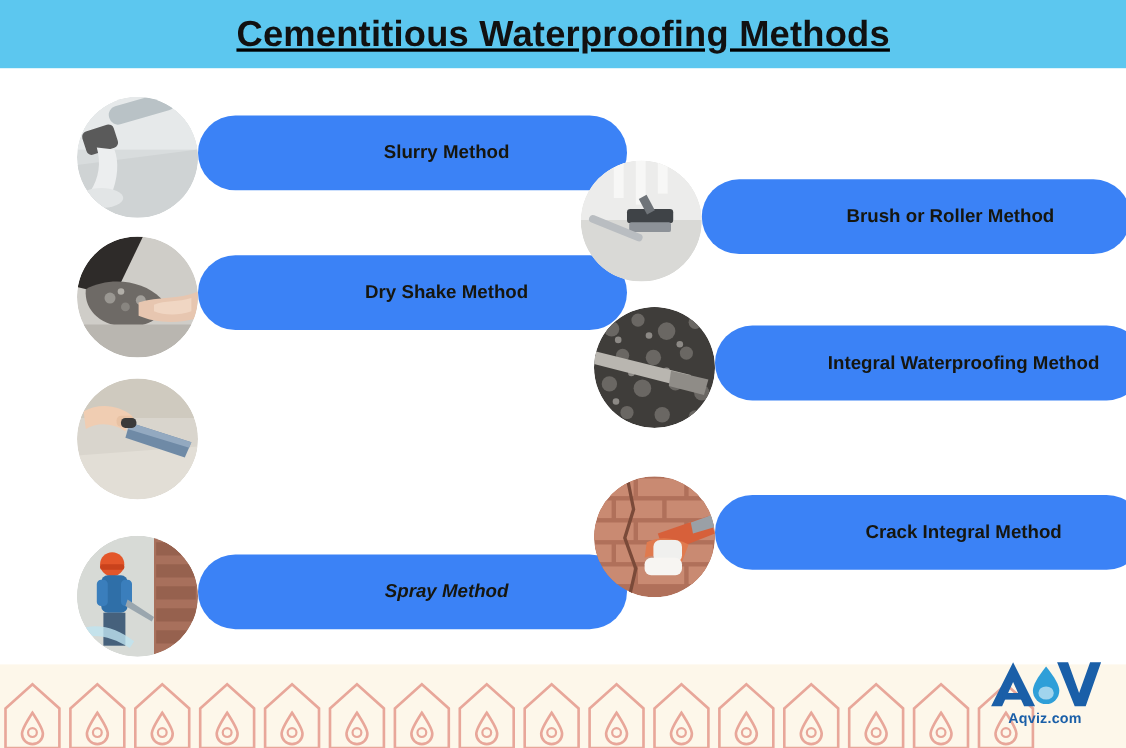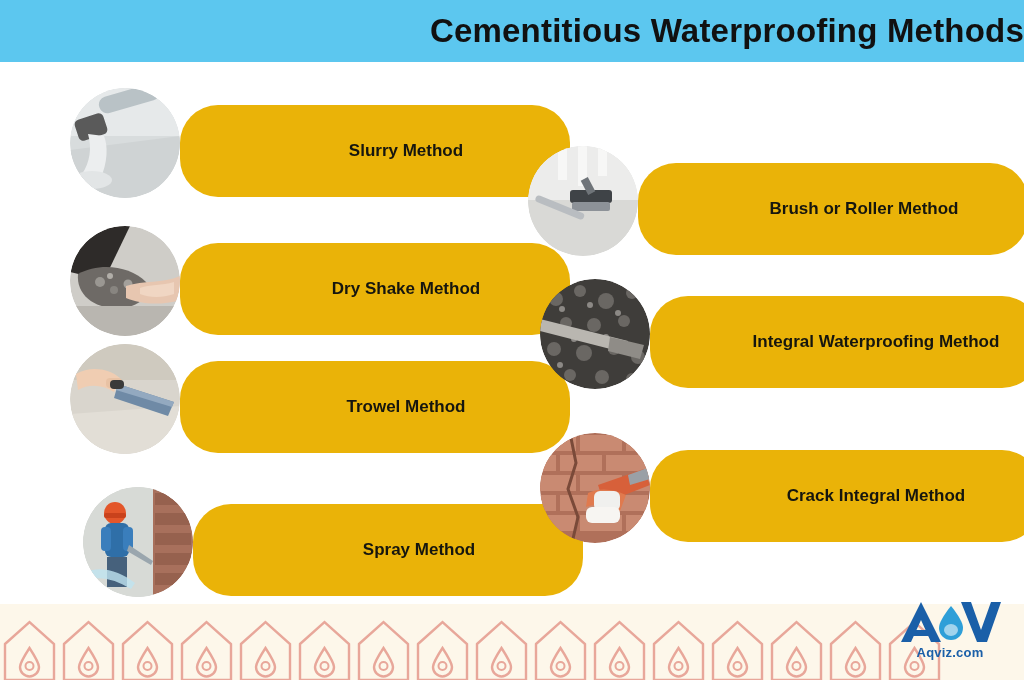--- a/index.html
+++ b/index.html
@@ -17,21 +17,22 @@
 
   
   .header {
     position: absolute;
     left: 0; top: 0;
     width: 1024px;
     height: 62px;
     background: #5cc7ef;
     display: flex;
     align-items: center;
-    justify-content: flex-end;
+    justify-content: center;
+    text-decoration: underline;
   }
   .header-title {
     font-size: 33px;
     font-weight: bold;
     color: #111111;
     letter-spacing: 0.2px;
     white-space: nowrap;
   }
 
   
@@ -54,23 +55,23 @@
   .item {
     position: absolute;
     height: 110px;
     display: flex;
     align-items: center;
   }
   .pill {
     position: absolute;
     left: 110px;
     top: 17px;
-    height: 92px;
+    height: 68px;
     border-radius: 38px;
-    background: #eab308;
+    background: #3b82f6;
     display: flex;
     align-items: center;
     justify-content: center;
     box-sizing: border-box;
     padding-left: 80px;
     padding-right: 18px;
   }
   .pill-label {
     font-size: 17px;
     font-weight: bold;
@@ -167,21 +168,21 @@
             <path d="M0 62 L110 48 L110 110 L0 110 Z" fill="#cfd3d4"></path>
             <rect x="28" y="2" width="62" height="17" rx="8" fill="#b9c2c6" transform="rotate(-16 59 10)"></rect>
             <rect x="6" y="28" width="30" height="22" rx="5" fill="#5a5a5a" transform="rotate(-18 21 39)"></rect>
             <path d="M18 46 C22 60 20 74 12 86 L30 92 C38 74 38 58 34 48 Z" fill="#eceeef"></path>
             <ellipse cx="22" cy="92" rx="20" ry="9" fill="#e2e5e6"></ellipse>
           </g>
         </svg>
       </div>
     </div>
 
-    <div class="item" style="left:60px; top:164px; width:440px;">
+    <div class="item" style="left:60px; top:153px; width:440px;">
       <div class="pill left-pill">
         <span class="pill-label">Dry Shake Method</span>
       </div>
       <div class="thumb">
         <svg width="110" height="110" viewBox="0 0 110 110">
           <defs>
               <clipPath id="c2">
                 <circle cx="55" cy="55" r="55"></circle>
               </clipPath>
             </defs>
@@ -195,23 +196,20 @@
             <circle cx="40" cy="50" r="3" fill="#b1aea8"></circle>
             <path d="M56 60 C74 54 92 58 110 50 L110 74 C90 80 70 78 56 72 Z" fill="#e7c6b0"></path>
             <path d="M70 62 C80 58 92 60 104 56 L104 68 C92 72 80 72 70 68 Z" fill="#f0d6c3"></path>
             <rect x="0" y="80" width="110" height="30" fill="#b9b6b0"></rect>
           </g>
         </svg>
       </div>
     </div>
 
     <div class="item" style="left:60px; top:282px; width:440px;">
-      <div class="pill left-pill">
-        <span class="pill-label">Trowel Method</span>
-      </div>
       <div class="thumb">
         <svg width="110" height="110" viewBox="0 0 110 110">
           <defs>
               <clipPath id="c3">
                 <circle cx="55" cy="55" r="55"></circle>
               </clipPath>
             </defs>
           <g clip-path="url(#c3)">
             <rect width="110" height="110" fill="#d9d5cd"></rect>
             <rect x="0" y="0" width="110" height="36" fill="#cfcabf"></rect>
@@ -219,21 +217,21 @@
             <path d="M6 30 C20 22 38 24 50 34 L44 48 C32 40 18 40 8 46 Z" fill="#f0cdb2"></path>
             <rect x="36" y="34" width="16" height="10" rx="4" fill="#e8c2a4"></rect>
             <path d="M48 40 L104 58 L98 72 L44 54 Z" fill="#6f8aa6"></path>
             <path d="M48 40 L104 58 L102 63 L46 46 Z" fill="#93a9c0"></path>
             <rect x="40" y="36" width="14" height="9" rx="4" fill="#3a3a3a"></rect>
           </g>
         </svg>
       </div>
     </div>
 
-    <div class="item" style="left:73px; top:425px; width:440px;">
+    <div class="item" style="left:60px; top:425px; width:440px;font-style:italic;">
       <div class="pill left-pill">
         <span class="pill-label">Spray Method</span>
       </div>
       <div class="thumb">
         <svg width="110" height="110" viewBox="0 0 110 110">
           <defs>
               <clipPath id="c4">
                 <circle cx="55" cy="55" r="55"></circle>
               </clipPath>
             </defs>

